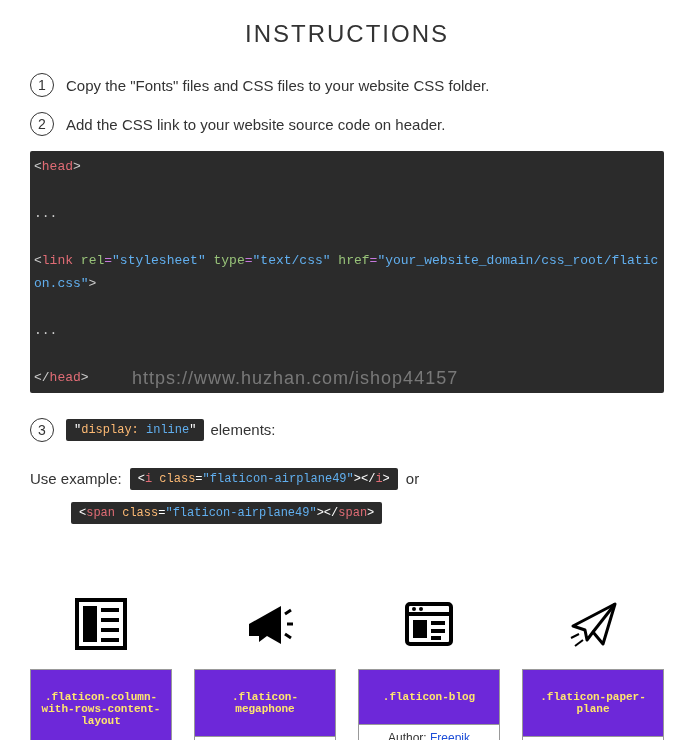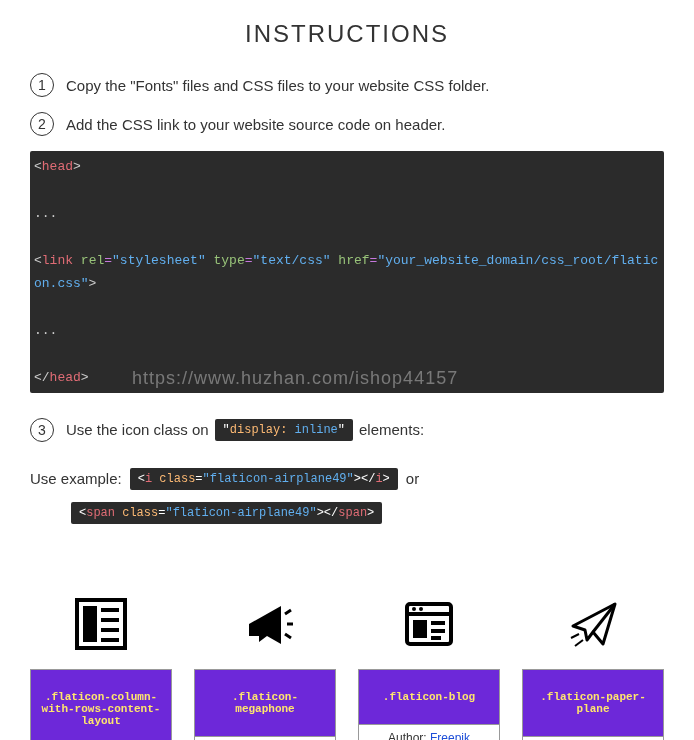--- a/index.html
+++ b/index.html
@@ -49,21 +49,20 @@
 
 &lt;<span class="tag">link</span> <span class="attr">rel</span><span class="eq">=</span><span class="val">"stylesheet"</span> <span class="attr">type</span><span class="eq">=</span><span class="val">"text/css"</span> <span class="attr">href</span><span class="eq">=</span><span class="val">"your_website_domain/css_root/flaticon.css"</span>&gt;
 
 <span>...</span>
 
 &lt;/<span class="tag">head</span>&gt;</div>
 
 <div class="step step3">
   <div class="step-num">3</div>
   <div class="step-text">
-    <span>Use the icon class on </span>
     <span class="inline-code">"<span class="attr">display:</span><span class="val"> inline</span>"</span>
     <span> elements:</span>
   </div>
 </div>
 
 <div class="example-line">
   <span>Use example: </span>
   <span class="inline-code">&lt;<span class="tag">i</span> <span class="attr">class</span>=<span class="val">"flaticon-airplane49"</span>&gt;&lt;/<span class="tag">i</span>&gt;</span>
   <span> or</span>
 </div>

